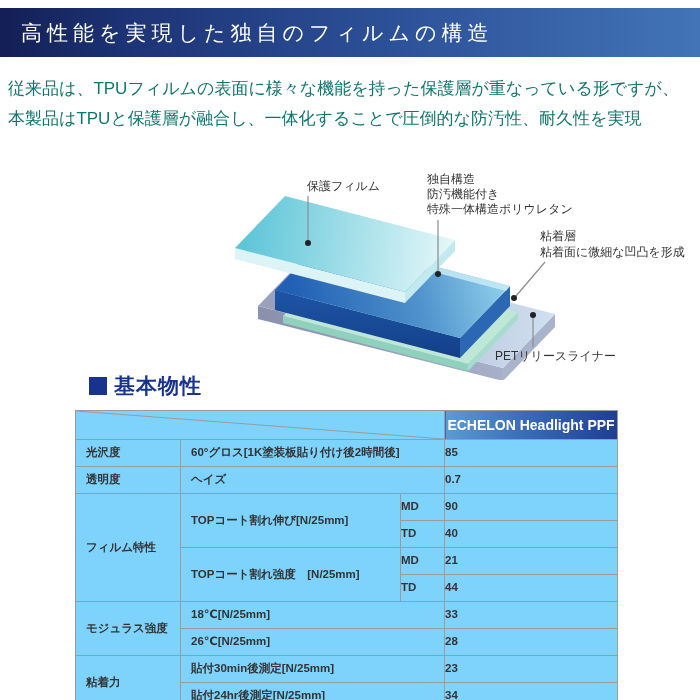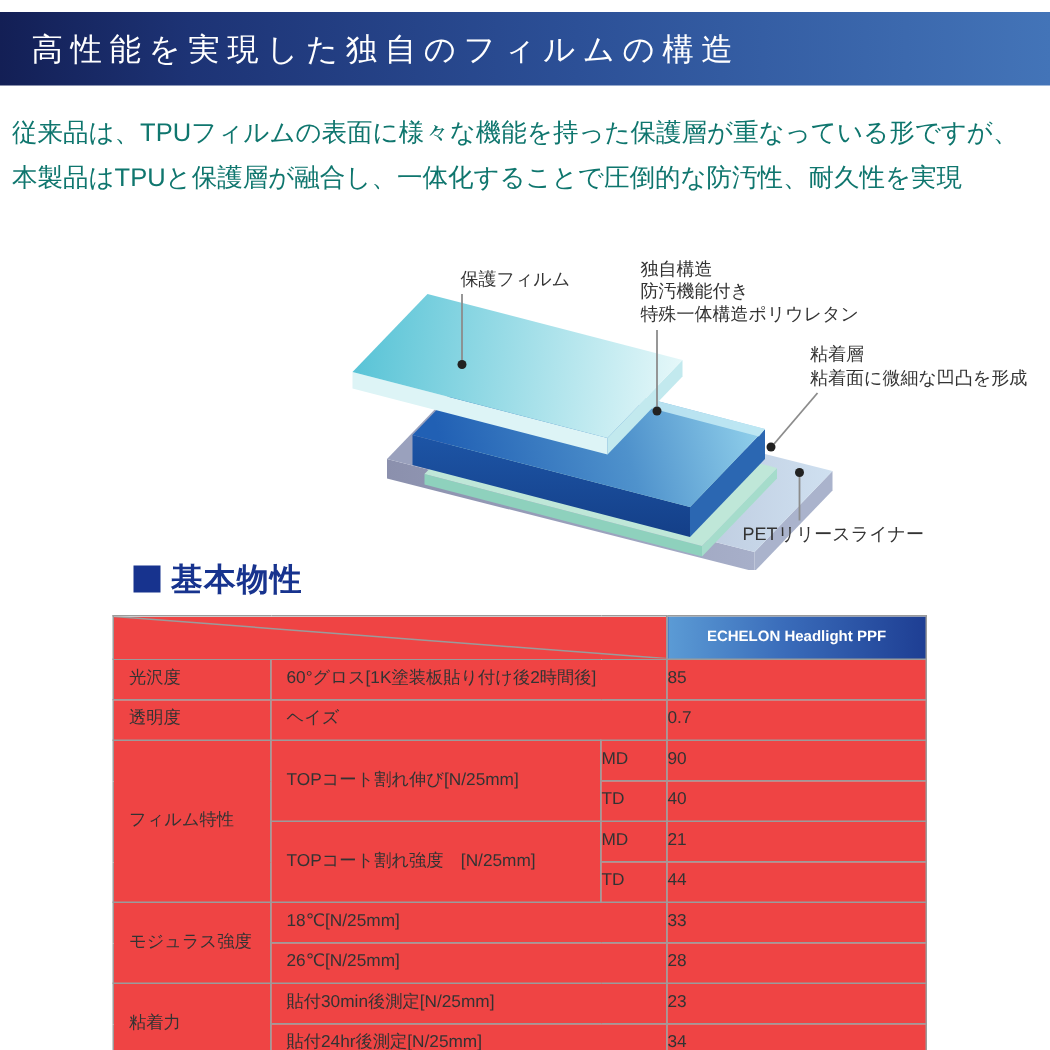--- a/index.html
+++ b/index.html
@@ -25,26 +25,26 @@
 
   
   .section-head{position:absolute;left:89px;top:372px;display:flex;align-items:center;}
   .section-head .sq{width:18px;height:18px;background:#17338e;margin-right:7px;}
   .section-head .txt{font-size:21px;font-weight:bold;color:#17338e;letter-spacing:1px;}
 
   
   .spec{position:absolute;left:75px;top:410px;border-collapse:collapse;table-layout:fixed;
     font-size:11.5px;color:#333;}
   .spec td{border:1px solid #9b9b9b;height:26px;padding:0 0 0 10px;vertical-align:middle;
-    background:#ef4444;line-height:1.2;}
+    background:#7dd3fc;line-height:1.2;font-weight:bold;}
   .spec td.c{padding:0;}
   .spec td.diag{position:relative;padding:0;height:28px;}
   .spec td.diag svg{position:absolute;left:0;top:0;width:100%;height:100%;display:block;}
   .spec td.prodhead{background:linear-gradient(90deg,#5b9bd5 0%,#3a6cba 45%,#1e3e93 100%);
-    color:#fff;font-weight:bold;font-size:10px;text-align:center;padding:0;height:28px;}
+    color:#fff;font-weight:bold;font-size:14px;text-align:center;padding:0;height:28px;}
 </style>
 </head>
 <body>
 
 <div class="page">
 
   <div class="titlebar">
     <div class="t">高性能を実現した独自のフィルムの構造</div>
   </div>
 

